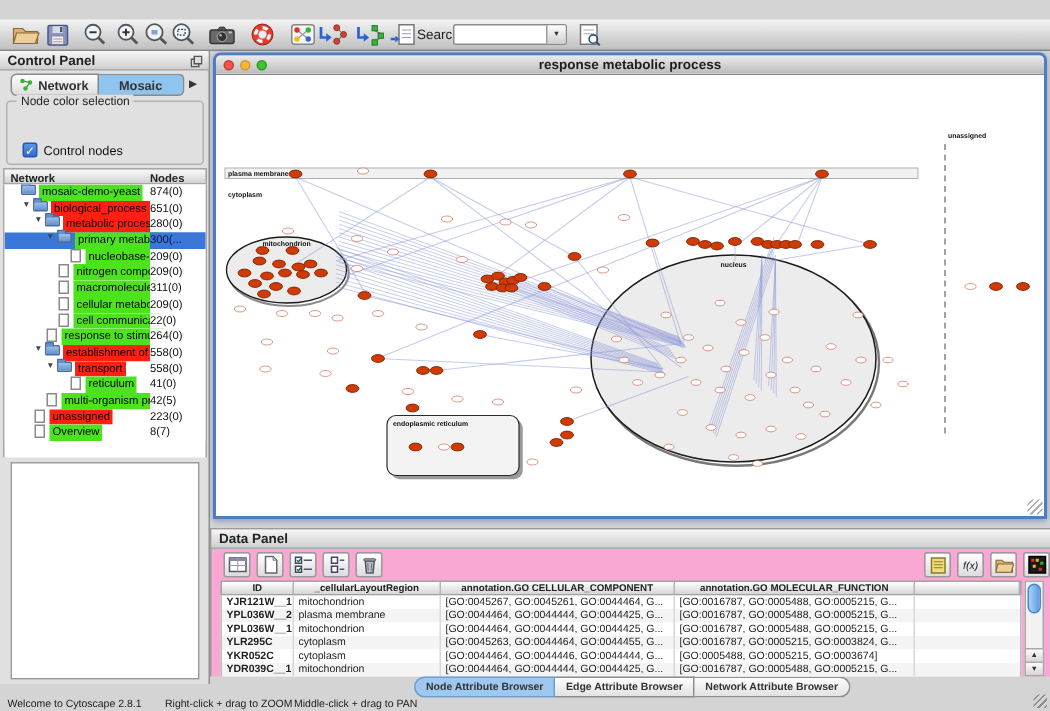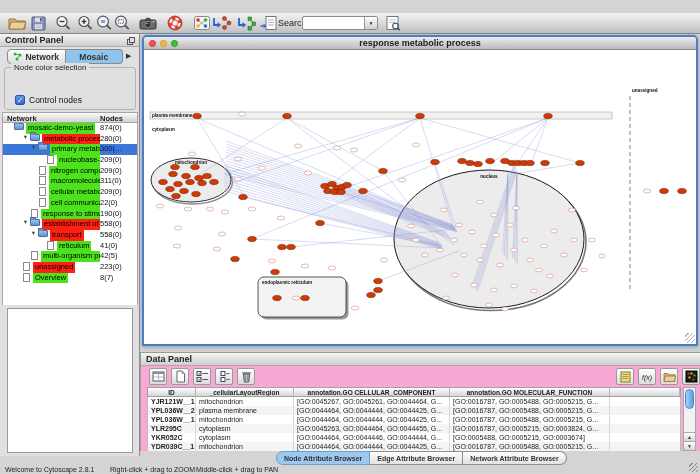--- a/index.html
+++ b/index.html
@@ -235,20 +235,27 @@
     </div>
     <div class="tree">
         <div class="trow">
           <span style="width:3px;flex:none"></span>
           <span class="arrow"></span>
           <span class="ticon folder"></span>
           <span class="chip green">mosaic-demo-yeast</span>
           <span class="cnt">874(0)</span>
         </div>
         <div class="trow">
+          <span style="width:11px;flex:none"></span>
+          <span class="arrow">▼</span>
+          <span class="ticon folder"></span>
+          <span class="chip red">biological_process</span>
+          <span class="cnt">651(0)</span>
+        </div>
+        <div class="trow">
           <span style="width:19px;flex:none"></span>
           <span class="arrow">▼</span>
           <span class="ticon folder"></span>
           <span class="chip red">metabolic process</span>
           <span class="cnt">280(0)</span>
         </div>
         <div class="trow sel">
           <span style="width:27px;flex:none"></span>
           <span class="arrow">▼</span>
           <span class="ticon folder"></span>
@@ -288,21 +295,21 @@
           <span class="arrow"></span>
           <span class="ticon file"></span>
           <span class="chip green">cell communicat</span>
           <span class="cnt">22(0)</span>
         </div>
         <div class="trow">
           <span style="width:19px;flex:none"></span>
           <span class="arrow"></span>
           <span class="ticon file"></span>
           <span class="chip green">response to stimulu</span>
-          <span class="cnt">190(0)</span>
+          <span class="cnt">264(0)</span>
         </div>
         <div class="trow">
           <span style="width:19px;flex:none"></span>
           <span class="arrow">▼</span>
           <span class="ticon folder"></span>
           <span class="chip red">establishment of lo</span>
           <span class="cnt">558(0)</span>
         </div>
         <div class="trow">
           <span style="width:27px;flex:none"></span>

